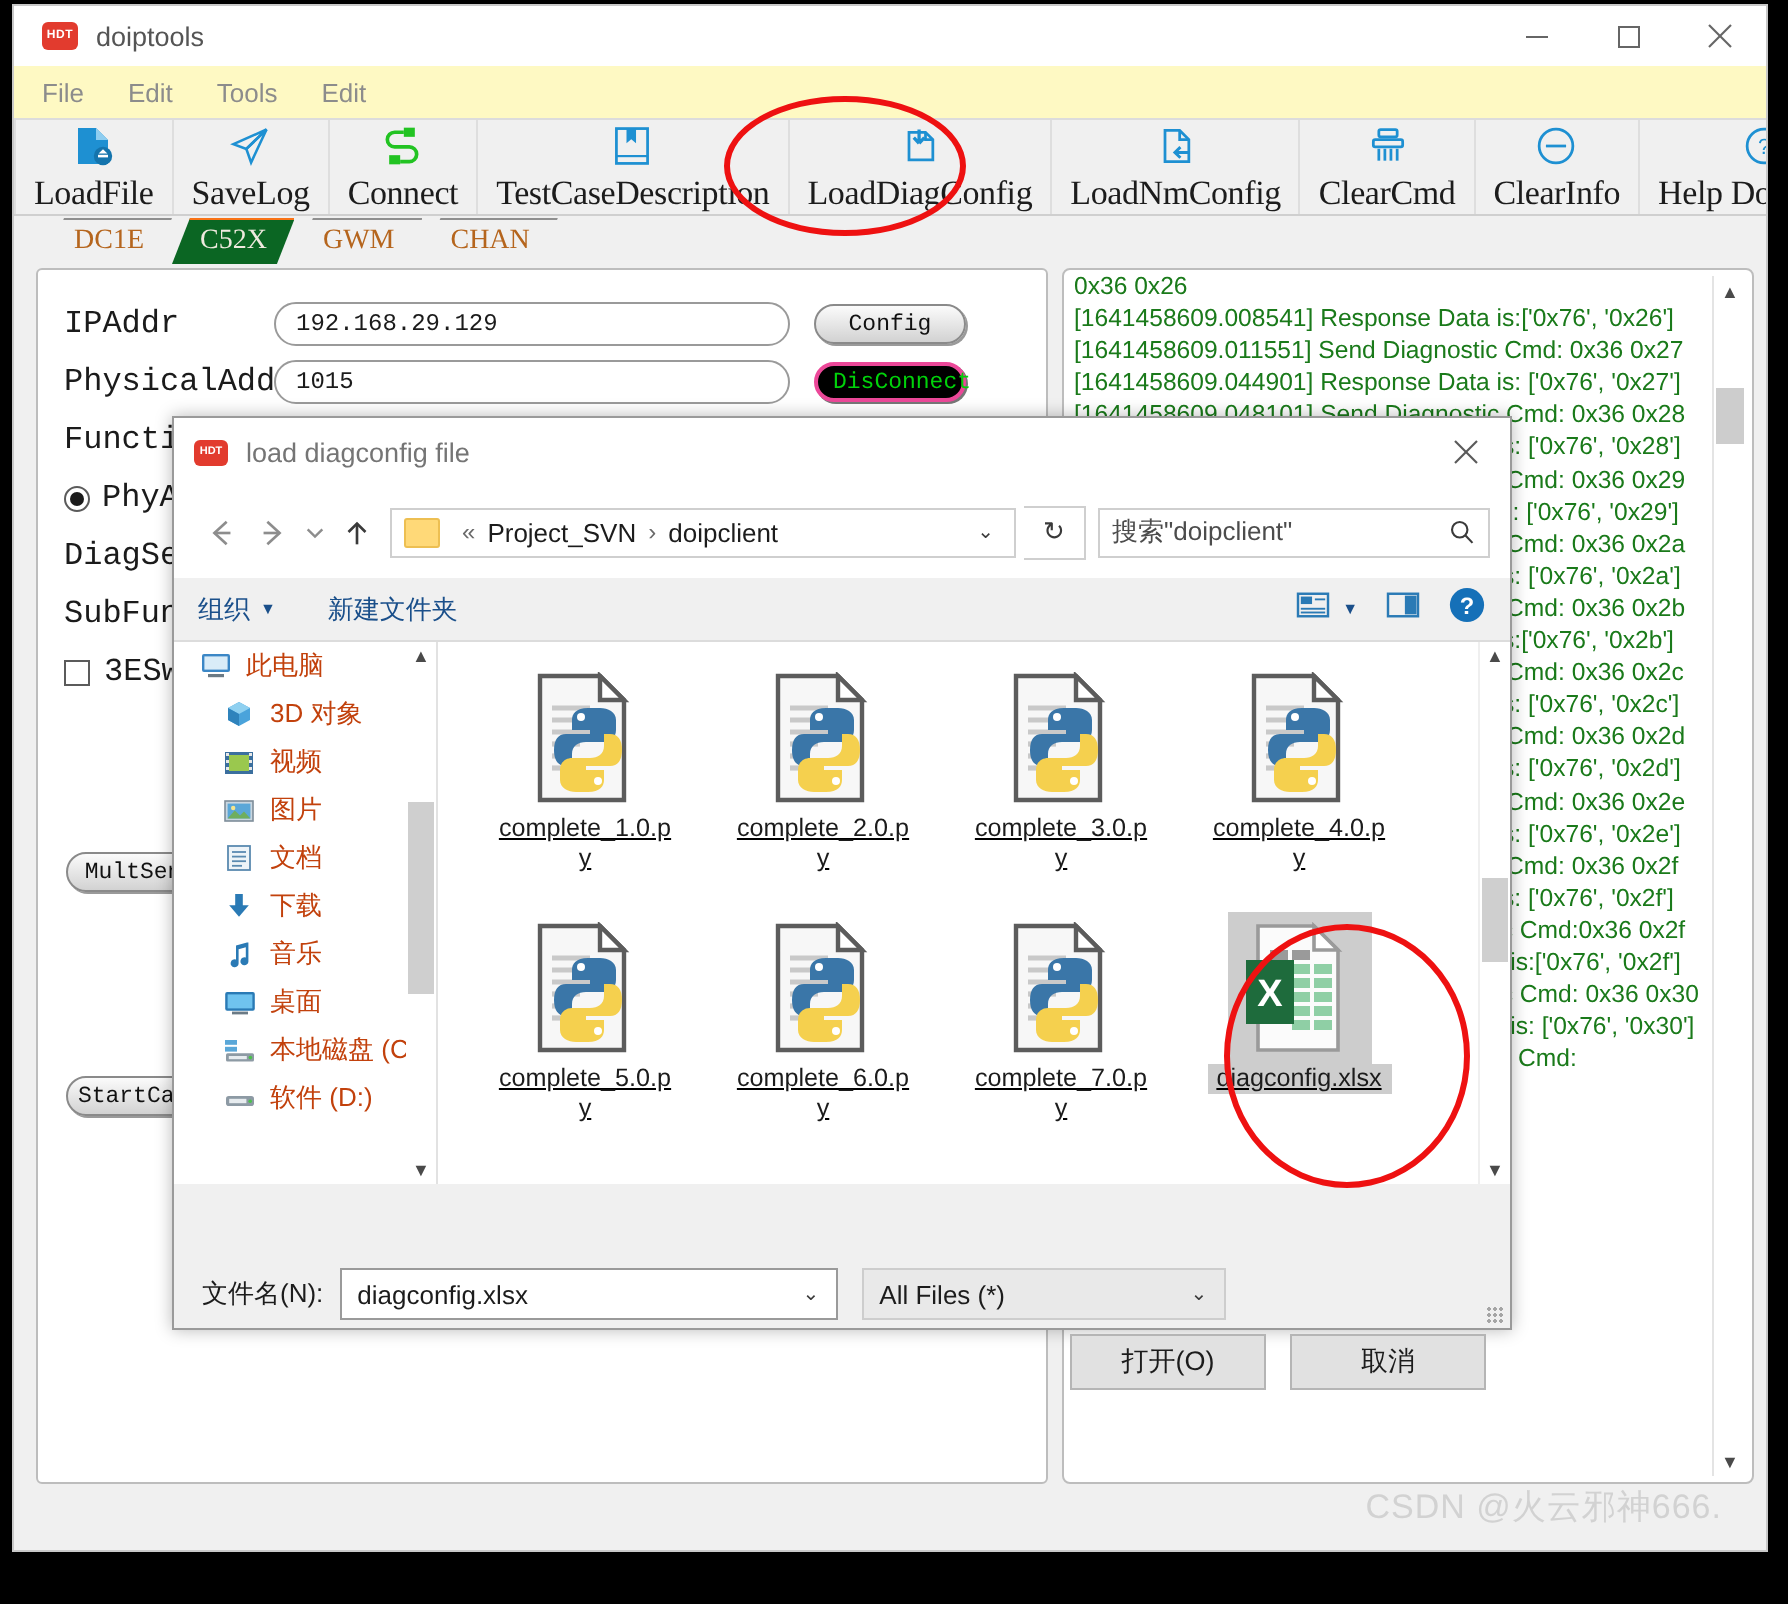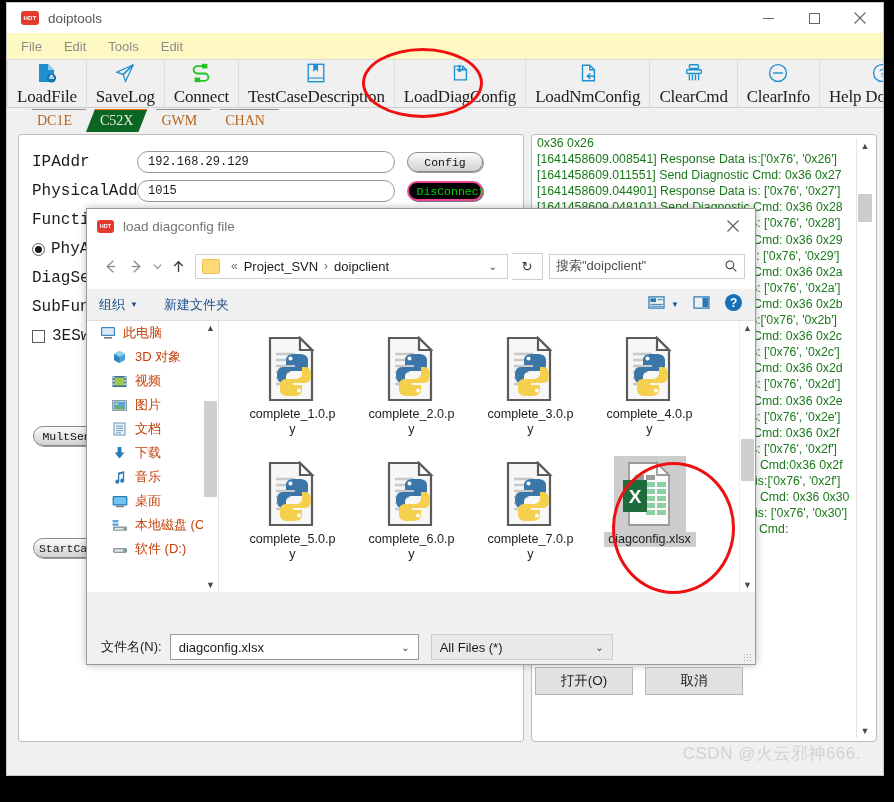--- a/index.html
+++ b/index.html
@@ -173,21 +173,21 @@
   .tree-scroll{position:absolute;right:0;top:0;bottom:0;width:15px;background:#fff;}
   .tree-scroll .arrow{height:14px;display:flex;align-items:center;justify-content:center;color:#4a4a4a;font-size:9px;}
   .tree-scroll .arrow.bot{position:absolute;bottom:0;left:0;right:0;}
   .tree-scroll .thumb{position:absolute;left:1px;right:1px;top:80px;height:96px;background:#cfcfcf;}
   .tnode{height:24px;display:flex;align-items:center;padding-left:12px;font-size:13px;color:#c2410c;box-sizing:border-box;}
   .tnode.child{padding-left:24px;}
   .tnode.sel{background:#dcdcdc;}
   .tico{width:17px;height:15px;margin-right:7px;display:flex;align-items:center;justify-content:center;}
 
   .files{flex:1;position:relative;background:#fff;overflow:hidden;}
-  .fgrid{display:flex;flex-wrap:wrap;padding:10px 0 0 14px;}
+  .fgrid{display:flex;flex-wrap:wrap;padding:10px 0 0 14px;text-decoration:underline;}
   .fitem{width:119px;height:125px;display:flex;flex-direction:column;align-items:center;}
   .fitem.sel .flabel{background:#cdcdcd;}
   .fitem.sel .ficon-wrap{background:#cdcdcd;}
   .ficon-wrap{width:72px;height:76px;display:flex;align-items:center;justify-content:center;}
   .flabel{font-size:12.6px;color:#1c1c1c;text-align:center;line-height:15px;width:92px;word-break:break-all;}
   .files-scroll{position:absolute;right:0;top:0;bottom:0;width:15px;background:#fff;border-left:1px solid #efefef;}
   .files-scroll .arrow{height:14px;display:flex;align-items:center;justify-content:center;color:#4a4a4a;font-size:9px;}
   .files-scroll .arrow.bot{position:absolute;bottom:0;left:0;right:0;}
   .files-scroll .thumb{position:absolute;left:1px;right:1px;top:118px;height:42px;background:#cfcfcf;}
 

